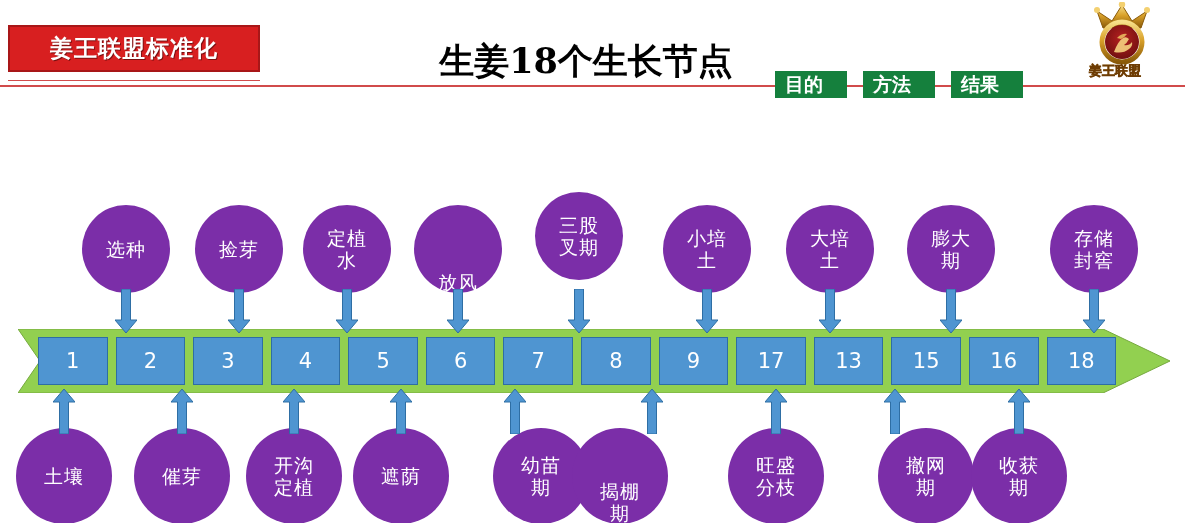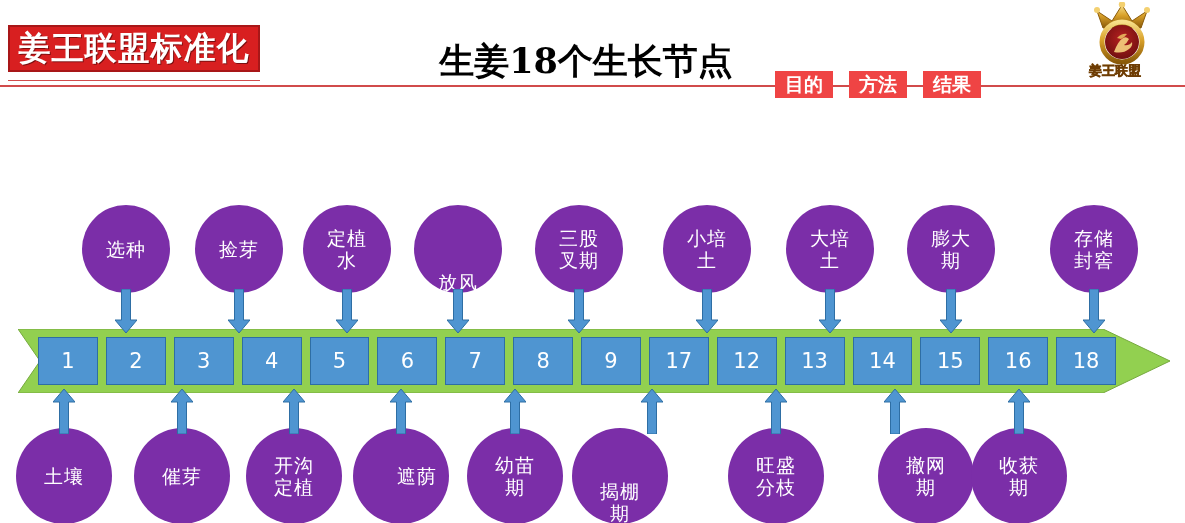--- a/index.html
+++ b/index.html
@@ -28,21 +28,21 @@
     height: 47px;
     background: #d81f20;
     border: 2px solid #a81718;
     box-sizing: border-box;
     display: flex;
     align-items: center;
     justify-content: center;
   }
   .hdr-banner-text {
     color: #ffffff;
-    font-size: 32px;
+    font-size: 23px;
     font-weight: bold;
     letter-spacing: 1px;
     font-family: "DejaVu Sans", "Liberation Sans", sans-serif;
     text-shadow: 1px 1px 0 #7a0f10;
   }
   .hdr-title {
     position: absolute;
     left: 376px;
     top: 38px;
     width: 420px;
@@ -74,25 +74,25 @@
     position: absolute;
     left: 775px;
     top: 71px;
     height: 27px;
     display: flex;
     align-items: center;
     gap: 16px;
     z-index: 4;
   }
   .pill {
-    background: #ef4444;
+    background: #15803d;
     color: #ffffff;
     font-size: 19px;
     font-weight: bold;
-    padding: 2px 10px 3px 10px;
+    padding: 2px 24px 3px 10px;
     line-height: 22px;
     font-family: "DejaVu Sans", "Liberation Sans", sans-serif;
     white-space: nowrap;
   }
 
   
   .logo {
     position: absolute;
     right: 8px;
     top: 2px;
@@ -226,23 +226,21 @@
     <div class="num-box">1</div>
     <div class="num-box">2</div>
     <div class="num-box">3</div>
     <div class="num-box">4</div>
     <div class="num-box">5</div>
     <div class="num-box">6</div>
     <div class="num-box">7</div>
     <div class="num-box">8</div>
     <div class="num-box">9</div>
     <div class="num-box">17</div>
-    <div class="num-box">12</div>
     <div class="num-box">13</div>
-    <div class="num-box">14</div>
     <div class="num-box">15</div>
     <div class="num-box">16</div>
     <div class="num-box">18</div>
   </div>
 
   <div id="top-layer">
       <div class="node node-top" title="选种" style="left: 82px; top: 205px;">
         <span>
           <span style="display:block">选种</span>
         </span>
@@ -276,21 +274,21 @@
       <div class="node node-top" title="放风" style="left: 414px; top: 205px; align-items: flex-end;">
         <span>
           <span style="display:block">放风</span>
         </span>
       </div>
       <div class="conn" style="left: 447px; top: 289px;">
         <svg width="22" height="44" viewBox="0 0 22 44">
           <path d="M6.5,0 H15.5 V31 H22 L11,44 L0,31 H6.5 Z" fill="#4f95d1" stroke="#2e6ea4" stroke-width="1"></path>
         </svg>
       </div>
-      <div class="node node-top" title="三股叉期" style="left: 535px; top: 205px;">
+      <div class="node node-top" title="三股叉期" style="left: 535px; top: 192px;">
         <span>
           <span style="display:block">三股</span>
           <span style="display:block">叉期</span>
         </span>
       </div>
       <div class="conn" style="left: 568px; top: 289px;">
         <svg width="22" height="44" viewBox="0 0 22 44">
           <path d="M6.5,0 H15.5 V31 H22 L11,44 L0,31 H6.5 Z" fill="#4f95d1" stroke="#2e6ea4" stroke-width="1"></path>
         </svg>
       </div>
@@ -365,31 +363,31 @@
         <span>
           <span style="display:block">开沟</span>
           <span style="display:block">定植</span>
         </span>
       </div>
       <div class="conn" style="left: 283px; top: 389px;">
         <svg width="22" height="45" viewBox="0 0 22 45">
           <path d="M11,0 L22,13 H15.5 V45 H6.5 V13 H0 Z" fill="#4f95d1" stroke="#2e6ea4" stroke-width="1"></path>
         </svg>
       </div>
-      <div class="node node-bot" title="遮荫" style="left: 353px; top: 428px; justify-content: flex-end;">
+      <div class="node node-bot" title="遮荫" style="left: 353px; top: 428px;">
         <span>
           <span style="display:block">遮荫</span>
         </span>
       </div>
       <div class="conn" style="left: 390px; top: 389px;">
         <svg width="22" height="45" viewBox="0 0 22 45">
           <path d="M11,0 L22,13 H15.5 V45 H6.5 V13 H0 Z" fill="#4f95d1" stroke="#2e6ea4" stroke-width="1"></path>
         </svg>
       </div>
-      <div class="node node-bot" title="幼苗期" style="left: 467px; top: 428px; justify-content: center;">
+      <div class="node node-bot" title="幼苗期" style="left: 493px; top: 428px; justify-content: center;">
         <span>
           <span style="display:block">幼苗</span>
           <span style="display:block">期</span>
         </span>
       </div>
       <div class="conn" style="left: 504px; top: 389px;">
         <svg width="22" height="45" viewBox="0 0 22 45">
           <path d="M11,0 L22,13 H15.5 V45 H6.5 V13 H0 Z" fill="#4f95d1" stroke="#2e6ea4" stroke-width="1"></path>
         </svg>
       </div>

